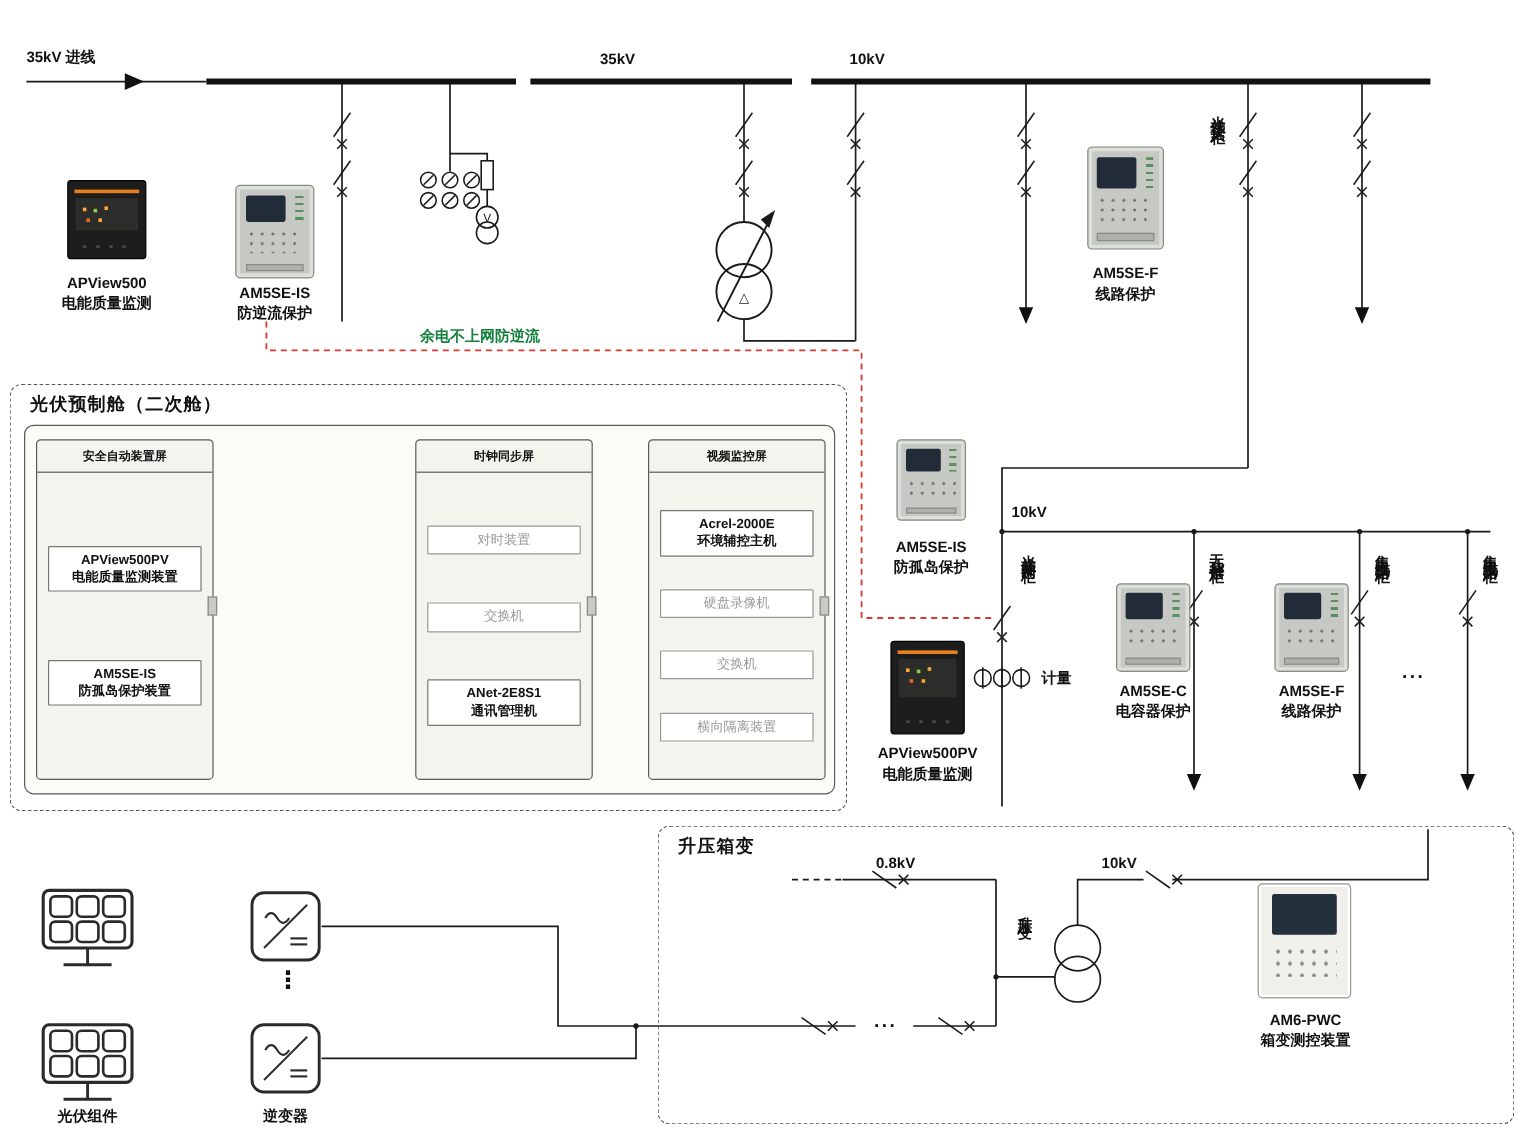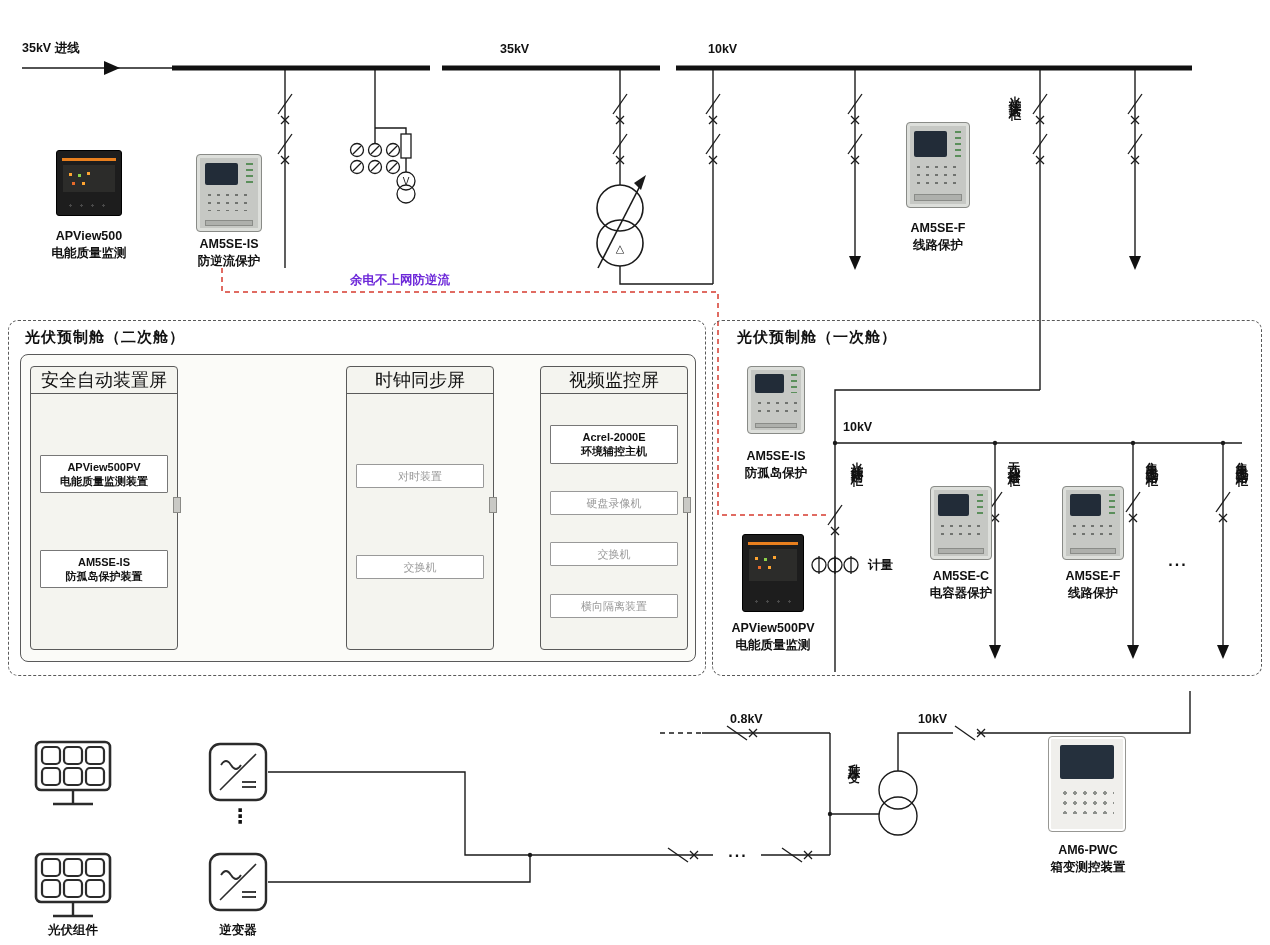--- a/index.html
+++ b/index.html
@@ -5,26 +5,26 @@
   *{box-sizing:border-box;margin:0;padding:0}
   html,body{background:#fff}
   body{font-family:"Liberation Sans","DejaVu Sans",sans-serif;color:#111}
   .stage{position:relative;width:1270px;height:945px;background:#fff;overflow:hidden}
   .wires{position:absolute;left:0;top:0}
   .zone{position:absolute;border:1.6px dashed #595959;border-radius:10px}
   .zone-title{position:absolute;left:16px;top:7px;font-size:15px;font-weight:700;letter-spacing:1px;white-space:nowrap}
   .lbl{position:absolute;font-size:12.5px;font-weight:600;white-space:nowrap}
   .vlbl{position:absolute;writing-mode:vertical-rl;text-orientation:upright;font-size:12.5px;font-weight:600;letter-spacing:3px}
   .cap{position:absolute;text-align:center;font-size:12.5px;font-weight:600;line-height:1.35}
-  .red{color:#6d28d9}
+  .red{color:#15803d}
   .dots{position:absolute;font-size:16px;font-weight:700;letter-spacing:2px;text-align:center}
   .vdots{position:absolute;font-size:20px;font-weight:700}
   .cabin-shell{position:absolute;left:20px;top:354px;width:676px;height:308px;border:1.4px solid #5a5a5a;border-radius:8px;background:#fbfbf8}
   .panel{position:absolute;width:148px;height:284px;border:1.3px solid #5a5a5a;border-radius:4px;background:#f4f4ef;top:366px}
-  .panel-header{height:27px;display:flex;align-items:center;justify-content:center;font-size:18px;font-weight:400;border-bottom:1.3px solid #5a5a5a;white-space:nowrap}
+  .panel-header{height:27px;display:flex;align-items:center;justify-content:center;font-size:10px;font-weight:700;border-bottom:1.3px solid #5a5a5a;white-space:nowrap}
   .panel-items{position:absolute;left:0;right:0;top:27px;bottom:0;display:flex;flex-direction:column;justify-content:space-evenly;padding:4px 9px}
   .pitem{border:1px solid #777;background:#fff;text-align:center;padding:4px 2px;font-size:11px;font-weight:600;line-height:1.3;border-radius:1px}
   .pitem.muted{color:#9a9a9a;font-weight:400;border-color:#999}
   .panel::after{content:"";position:absolute;right:-4px;top:130px;width:6px;height:14px;background:#c9c9c5;border:1px solid #8a8a86}
   .dev{position:absolute;border-radius:4px}
   .relay{background:#c6c8c4;border:1px solid #898b87;box-shadow:inset 0 0 0 3px #dddfdb}
   .relay .scr{position:absolute;left:12%;top:10%;width:52%;height:30%;background:#222c38;border-radius:2px}
   .relay .leds{position:absolute;right:13%;top:10%;width:10%;height:30%;background-image:repeating-linear-gradient(#5b8f5b 0 2px,transparent 2px 6px)}
   .relay .keys{position:absolute;left:12%;top:48%;width:76%;height:26%;background-image:radial-gradient(#70736f 1.3px,transparent 1.5px);background-size:9px 8px}
   .relay .slot{position:absolute;left:12%;bottom:7%;width:76%;height:8%;background:#aeb0ac;border:1px solid #8a8c88}
@@ -197,22 +197,22 @@
     </g>
     <g>
       <use href="#invicon" transform="translate(210,744)"></use>
       <use href="#invicon" transform="translate(210,854)"></use>
     </g>
   </svg>
 
   <div class="zone" style="left:8px;top:320px;width:698px;height:356px">
     <div class="zone-title">光伏预制舱（二次舱）</div>
   </div>
-  <div class="zone" style="left:712px;top:320px;width:550px;height:356px">
-    <div class="zone-title" style="left:24px">光伏预制舱（一次舱）</div>
+  <div class="zone" style="left:548px;top:688px;width:714px;height:249px">
+    <div class="zone-title">升压箱变</div>
   </div>
 
   <div class="lbl" style="left:22px;top:40px">35kV 进线</div>
   <div class="lbl" style="left:500px;top:42px">35kV</div>
   <div class="lbl" style="left:708px;top:42px">10kV</div>
   <div class="vlbl" style="left:1006px;top:86px">光伏接入柜</div>
   <div class="lbl red" style="left:350px;top:272px">余电不上网防逆流</div>
 
   <div class="dev apv" style="left:56px;top:150px;width:66px;height:66px">
     <div class="stripe"></div>
@@ -265,20 +265,24 @@
 
 
   <div class="panel" style="left:346px">
     <div class="panel-header">时钟同步屏</div>
     <div class="panel-items">
       <div class="pitem muted">
         <div>对时装置</div>
       </div>
       <div class="pitem muted">
         <div>交换机</div>
+      </div>
+      <div class="pitem">
+        <div>ANet-2E8S1</div>
+        <div>通讯管理机</div>
       </div>
     </div>
   </div>
 
   <div class="panel" style="left:540px">
     <div class="panel-header">视频监控屏</div>
     <div class="panel-items">
       <div class="pitem">
         <div>Acrel-2000E</div>
         <div>环境辅控主机</div>

